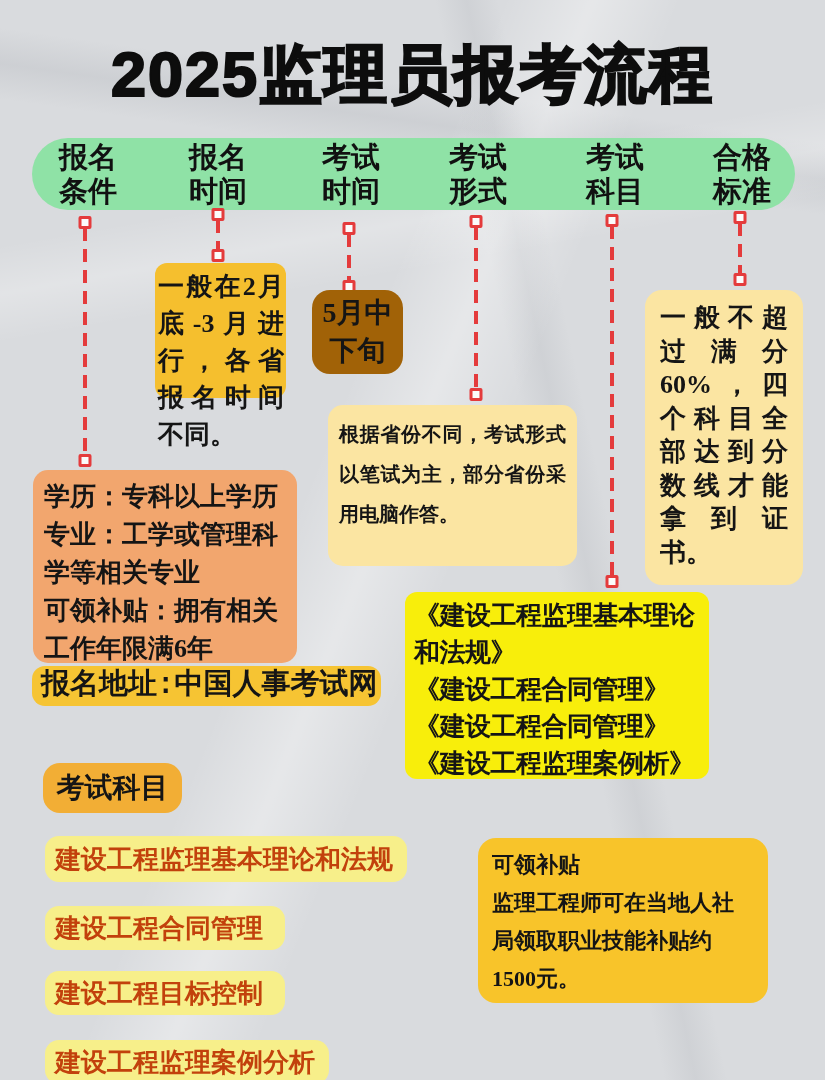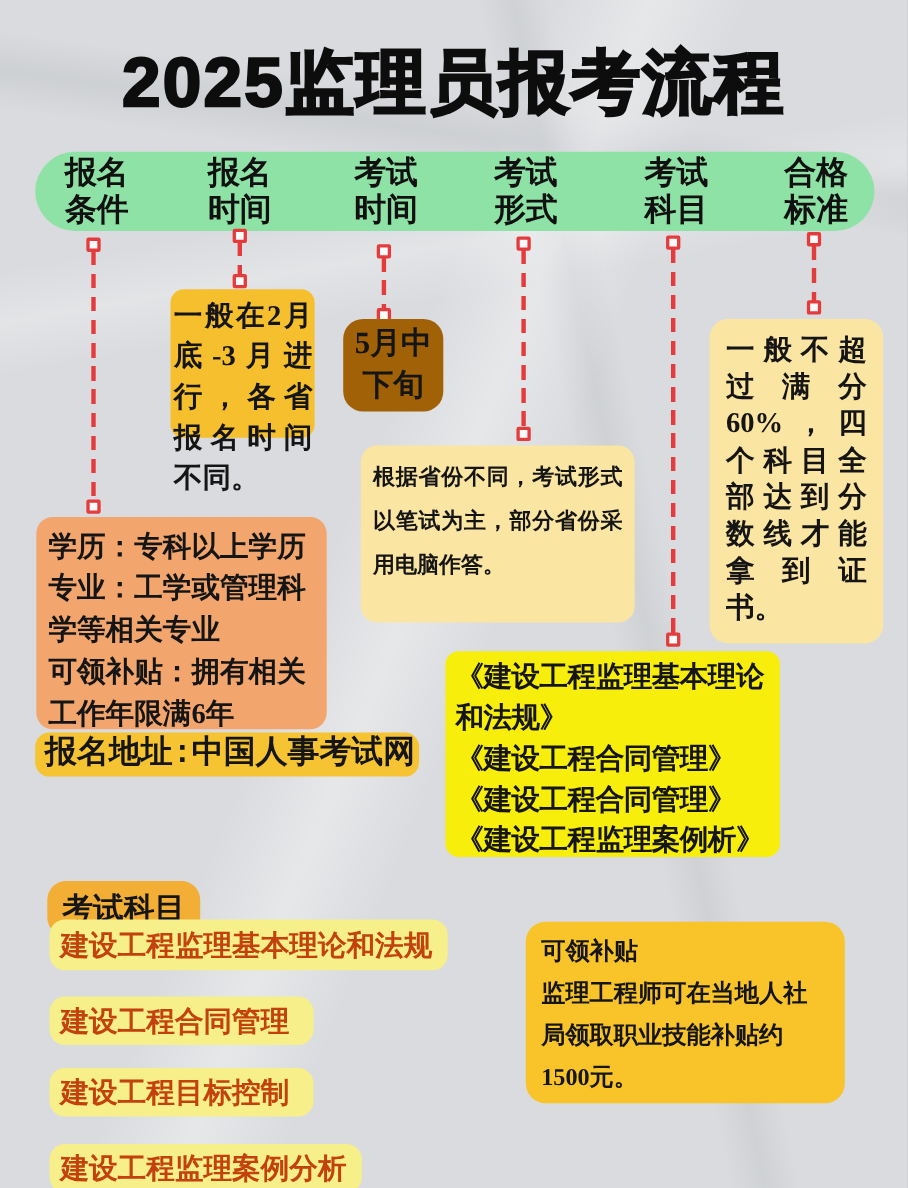--- a/index.html
+++ b/index.html
@@ -128,21 +128,20 @@
     background: #f8ee0b; border-radius: 12px;
     padding: 5px 9px;
     font-size: 26px; line-height: 37px;
     letter-spacing: -0.5px;
   }
   .subjects-heading {
     left: 43px; top: 763px; width: 139px; height: 50px;
     background: #f2ae35; border-radius: 17px;
     display: flex; align-items: center; justify-content: center;
     font-size: 28px;
-    margin-top: 38px;
   }
   .pill {
     position: absolute;
     background: #f7ef8a; border-radius: 14px;
     color: #c2410c; font-weight: 600;
     font-size: 26px;
     display: flex; align-items: center;
     padding: 0 10px;
     white-space: nowrap;
   }

